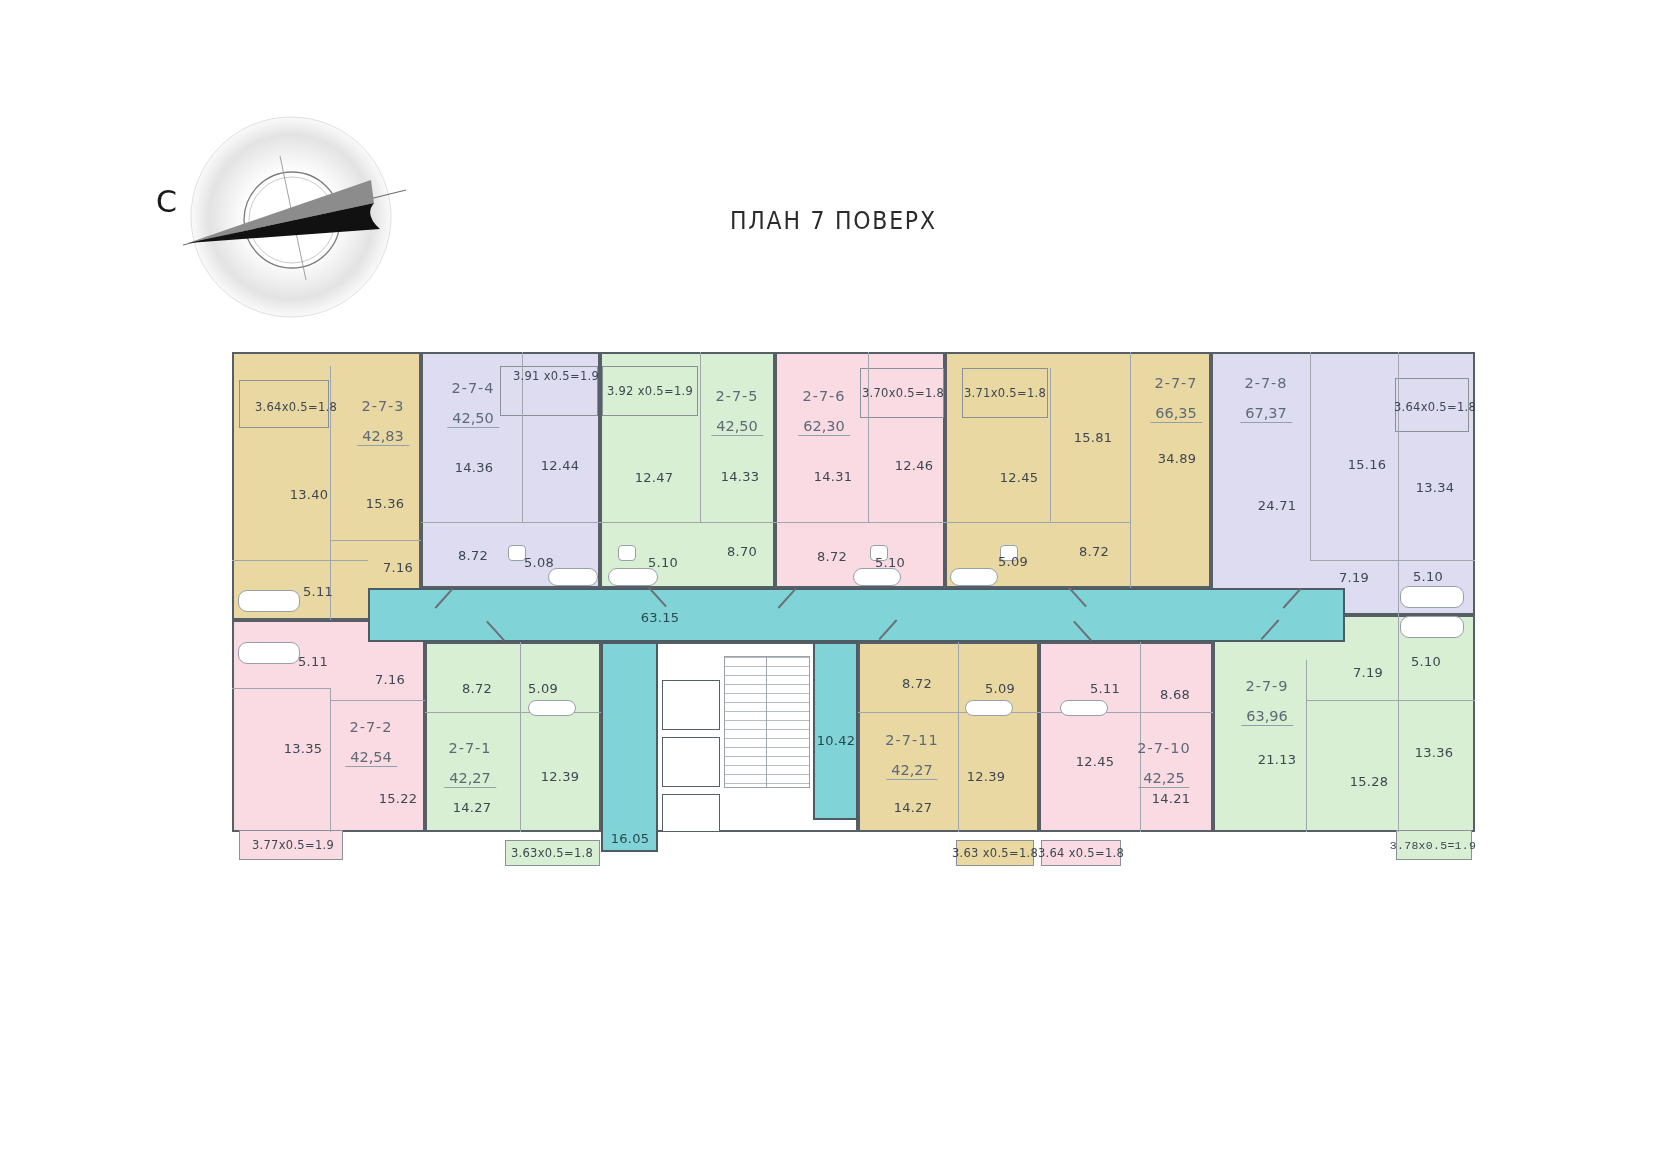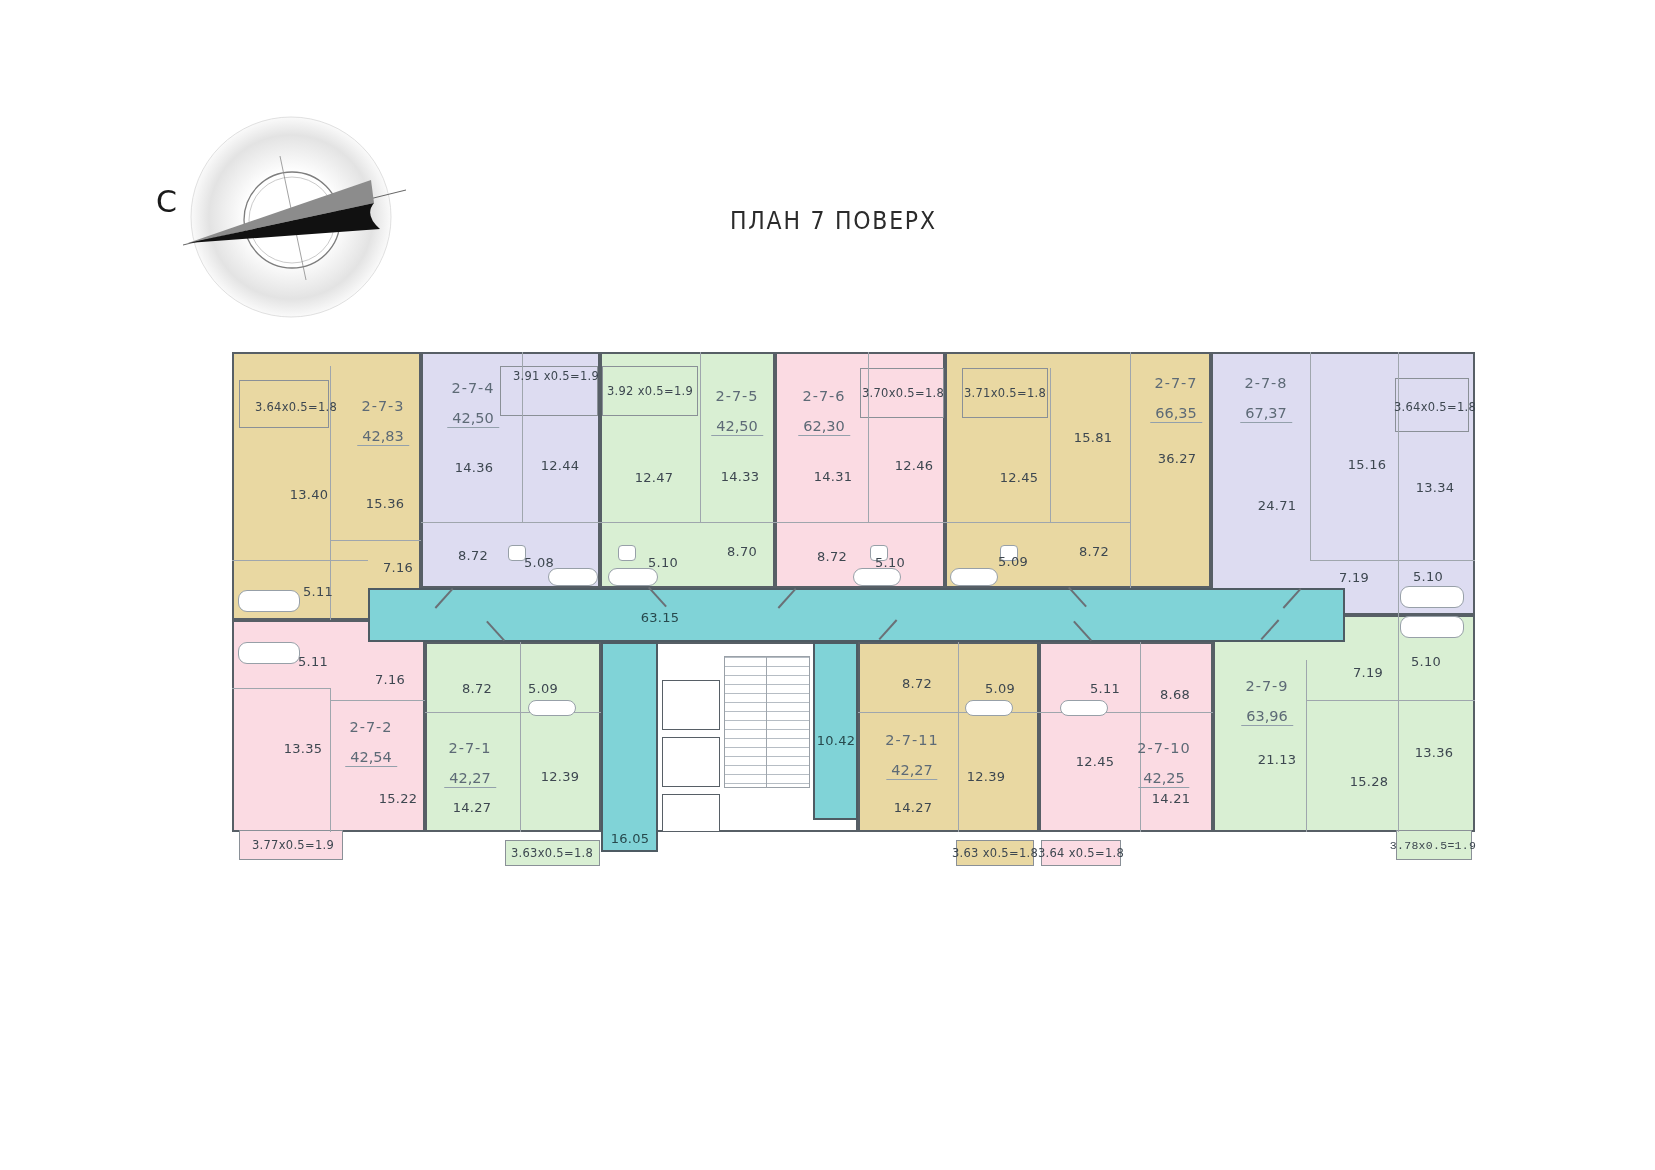--- a/index.html
+++ b/index.html
@@ -211,21 +211,21 @@
   <span class="rl" style="left:740px;top:476px;">14.33</span>
   <span class="rl" style="left:742px;top:551px;">8.70</span>
   <span class="rl" style="left:663px;top:562px;">5.10</span>
 
   <span class="rl" style="left:833px;top:476px;">14.31</span>
   <span class="rl" style="left:914px;top:465px;">12.46</span>
   <span class="rl" style="left:832px;top:556px;">8.72</span>
   <span class="rl" style="left:890px;top:562px;">5.10</span>
 
   <span class="rl" style="left:1093px;top:437px;">15.81</span>
-  <span class="rl" style="left:1177px;top:458px;">36.27</span>
+  <span class="rl" style="left:1177px;top:458px;">34.89</span>
   <span class="rl" style="left:1019px;top:477px;">12.45</span>
   <span class="rl" style="left:1094px;top:551px;">8.72</span>
   <span class="rl" style="left:1013px;top:561px;">5.09</span>
 
   <span class="rl" style="left:1277px;top:505px;">24.71</span>
   <span class="rl" style="left:1367px;top:464px;">15.16</span>
   <span class="rl" style="left:1435px;top:487px;">13.34</span>
   <span class="rl" style="left:1354px;top:577px;">7.19</span>
   <span class="rl" style="left:1428px;top:576px;">5.10</span>
 

